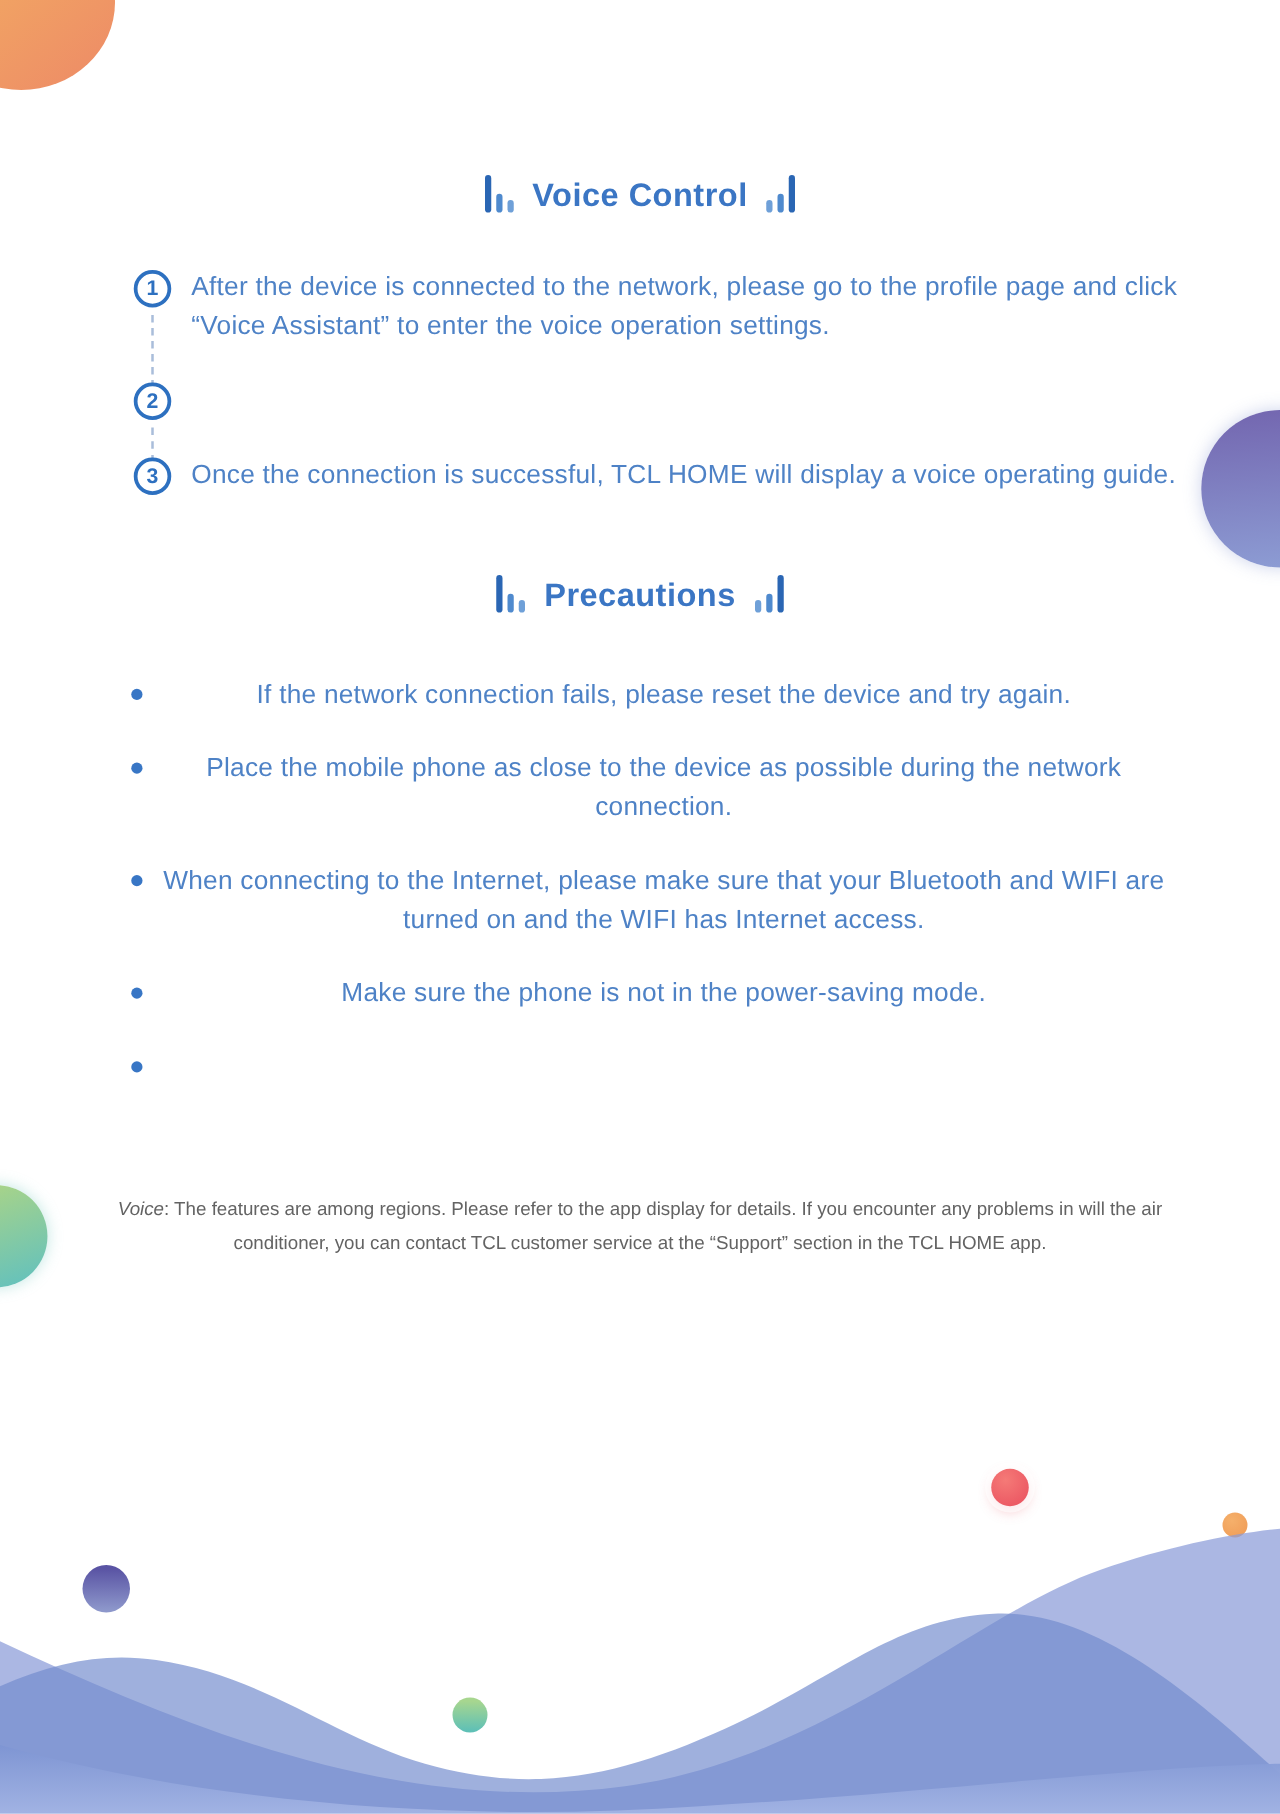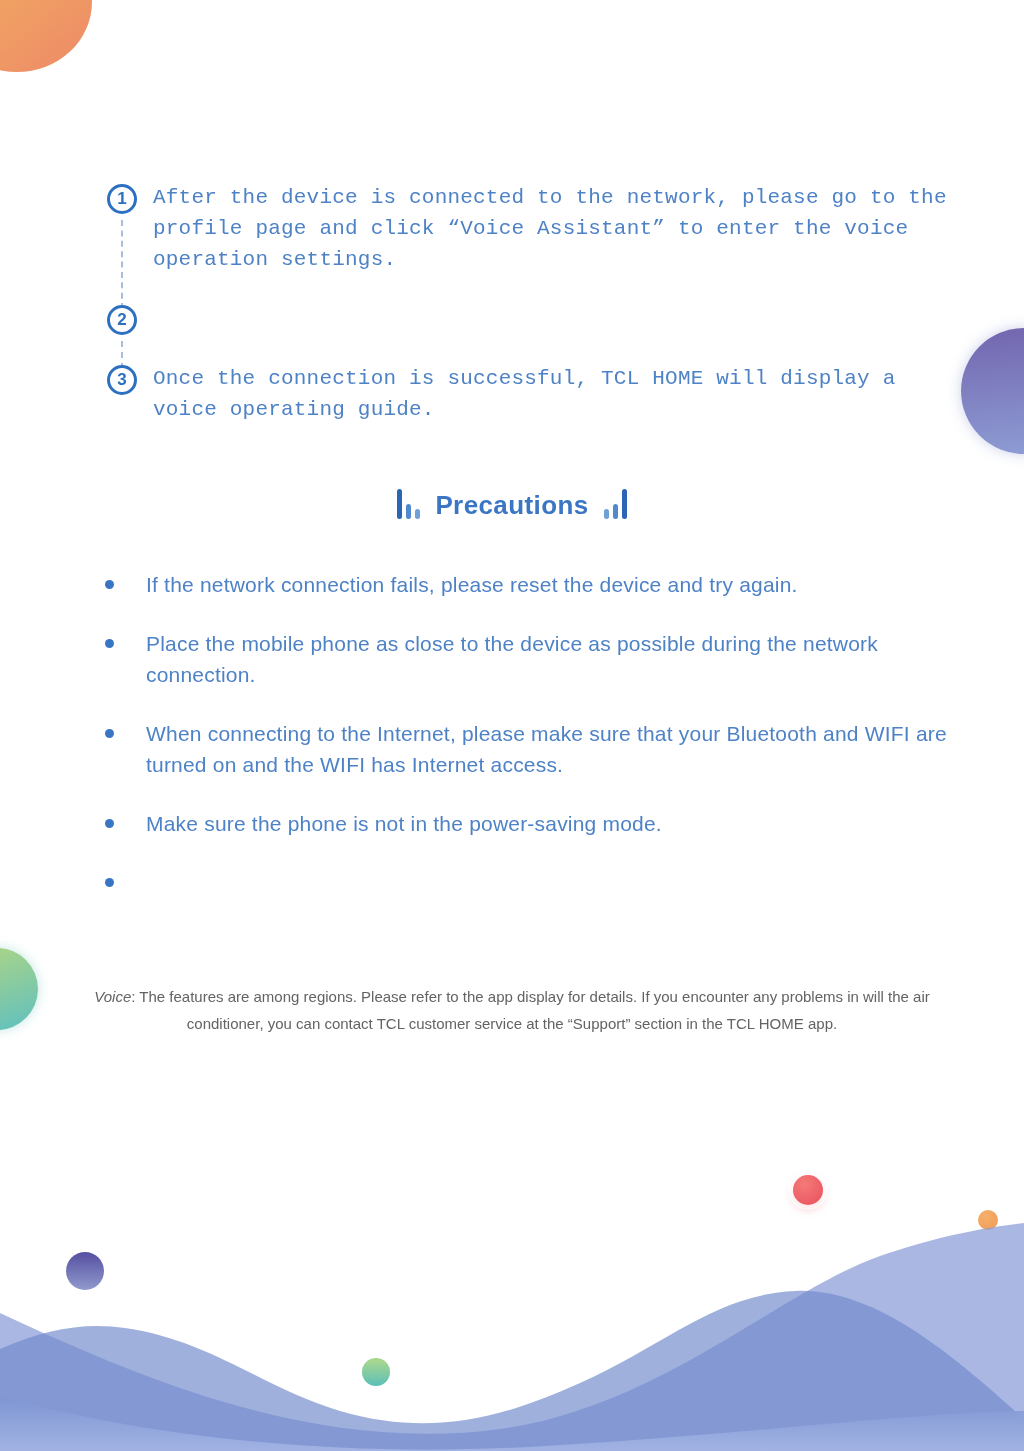--- a/index.html
+++ b/index.html
@@ -52,26 +52,26 @@
     content:""; position:absolute; left:14px; top:38px; bottom:-34px;
     border-left:2px dashed #a9bdda;
   }
   .step-num {
     width:30px; height:30px; flex-shrink:0; margin-top:2px;
     border:3px solid #2d70c0; border-radius:50%; background:#ffffff;
     color:#2d70c0; font-weight:bold; font-size:17px;
     display:flex; align-items:center; justify-content:center;
     position:relative; z-index:1;
   }
-  .step-text { width:798px; font-size:21px; line-height:31px; color:#4e82c6; letter-spacing:.2px;font-family:Liberation Mono, monospace; }
+  .step-text { width:798px; font-size:21px; line-height:31px; color:#4e82c6; letter-spacing:.2px; }
 
   
   .precautions-section { margin-top:64px; }
   .bullets { margin:48px 0 0 105px; }
-  .bullet { display:flex; gap:32px; margin-bottom:28px; }
+  .bullet { display:flex; gap:14px; margin-bottom:28px;text-align:center; }
   .bullet-dot { width:9px; height:9px; border-radius:50%; background:#3876c5;
     flex-shrink:0; margin-top:11px; }
   .bullet-text { width:806px; font-size:21px; line-height:31px; color:#4e82c6; letter-spacing:.2px; }
 
   
   .tips { position:relative; margin:96px auto 0; width:852px; text-align:center;
     font-size:15px; line-height:27px; color:#636363; z-index:2; }
   .tips-label { font-style:italic; }
 </style>
 </head>
@@ -93,20 +93,33 @@
         <stop offset="0" stop-color="#7e95d3"></stop>
         <stop offset="1" stop-color="#a3b4e4"></stop>
       </linearGradient>
     </defs>
     <path d="M0,152 C150,222 320,292 500,268 C660,246 780,130 880,95 C935,76 985,66 1024,62 L1024,290 L0,290 Z" fill="#8b9bd8" opacity="0.72"></path>
     <path d="M0,188 C45,168 85,161 125,167 C210,179 265,228 340,250 C430,276 500,258 580,222 C670,181 715,134 795,130 C875,126 955,196 1024,258 L1024,290 L0,290 Z" fill="#728acd" opacity="0.68"></path>
     <path d="M0,235 C160,280 360,298 560,284 C760,272 910,252 1024,250 L1024,290 L0,290 Z" fill="url(#wg)" opacity="0.95"></path>
   </svg>
 
   <div class="voice-section">
+    <div class="title-row">
+      <span class="bars">
+        <span class="bar bar-tall"></span>
+          <span class="bar bar-mid"></span>
+          <span class="bar bar-short"></span>
+      </span>
+      <span class="section-title">Voice Control</span>
+      <span class="bars">
+        <span class="bar bar-short"></span>
+          <span class="bar bar-mid"></span>
+          <span class="bar bar-tall"></span>
+      </span>
+    </div>
 
     <div class="steps">
       <div class="step">
         <div class="step-num">1</div>
         <div class="step-text">After the device is connected to the network, please go to the profile page and click “Voice Assistant” to enter the voice operation settings.</div>
       </div>
       <div class="step">
         <div class="step-num">2</div>
       </div>
       <div class="step">

